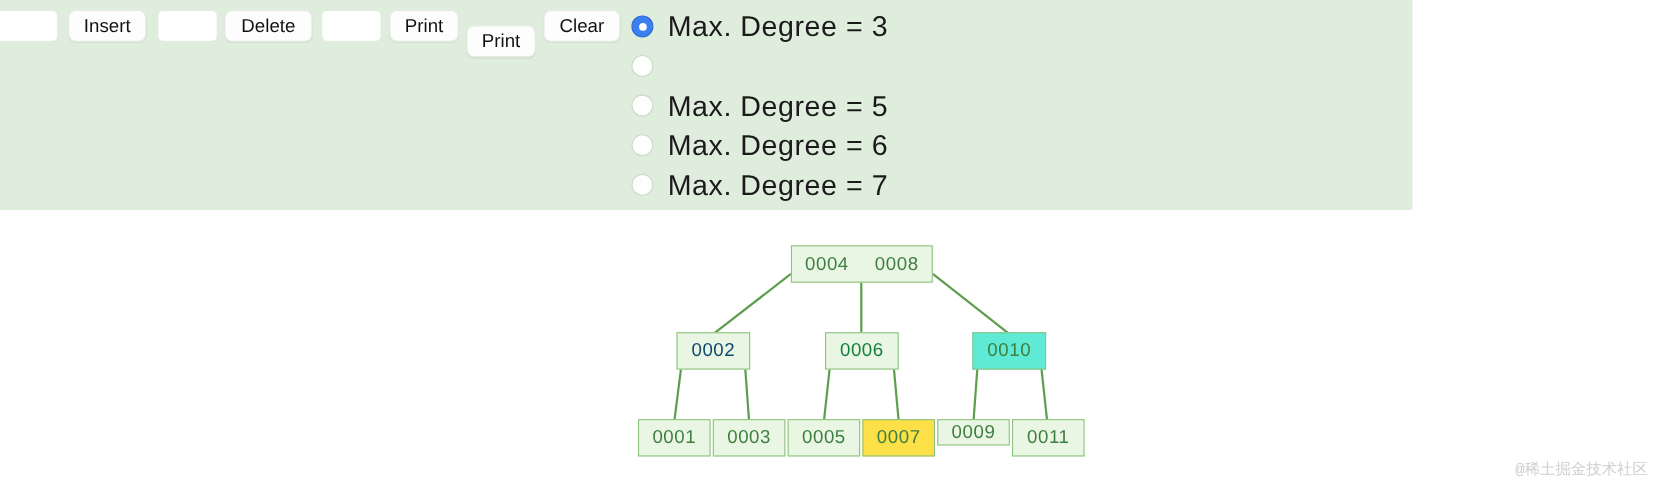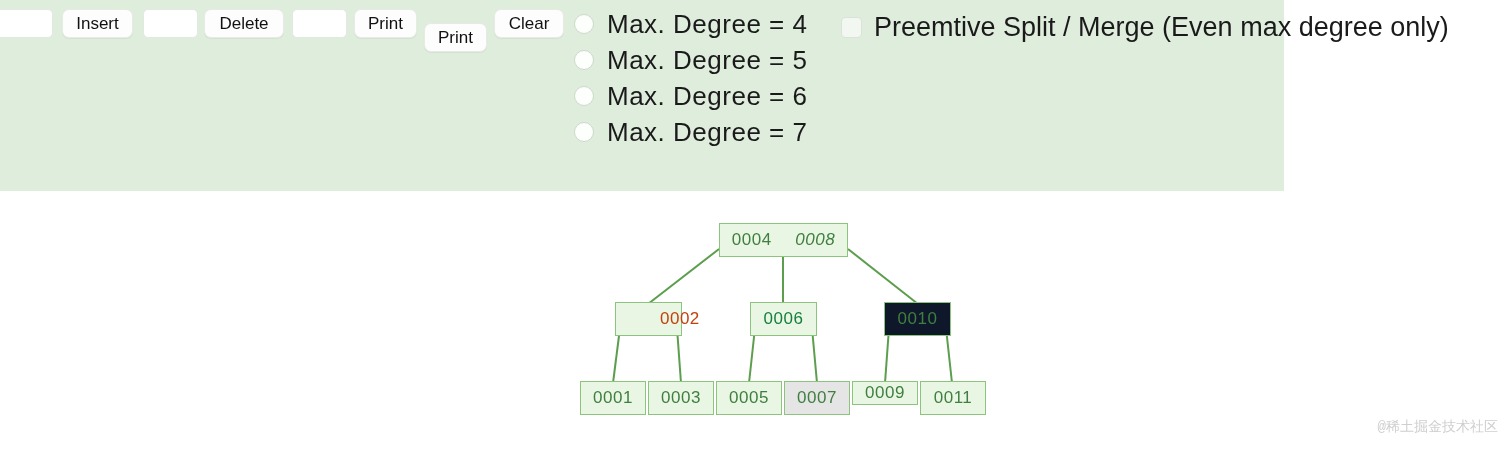--- a/index.html
+++ b/index.html
@@ -189,81 +189,80 @@
   <div class="tb-btn" style="left:204px; top:9px; width:80px;">Delete</div>
 
   <input class="tb-input" style="left: 292px; top: 9px; width: 55px;" placeholder="">
   <div class="tb-btn" style="left:354px; top:9px; width:63px;">Print</div>
 
   <div class="tb-btn" style="left:424px; top:23px; width:63px;">Print</div>
 
   <div class="tb-btn" style="left:494px; top:9px; width:70px;">Clear</div>
 
   <div id="radio-group">
-      <div class="radio-row">
-        <span class="radio-mark"></span>
-        <span class="radio-label">Max. Degree = 4</span>
+      <div class="radio-row checked">
+        <span class="radio-mark"></span>
+        <span class="radio-label">Max. Degree = 3</span>
+      </div>
+      <div class="radio-row">
+        <span class="radio-mark"></span>
       </div>
       <div class="radio-row">
         <span class="radio-mark"></span>
         <span class="radio-label">Max. Degree = 5</span>
       </div>
       <div class="radio-row">
         <span class="radio-mark"></span>
         <span class="radio-label">Max. Degree = 6</span>
       </div>
       <div class="radio-row">
         <span class="radio-mark"></span>
         <span class="radio-label">Max. Degree = 7</span>
       </div>
     </div>
 
-  <div id="preemptive-row">
-    <span class="check-mark"></span>
-    <span class="check-label">Preemtive Split / Merge (Even max degree only)</span>
-  </div>
 
 </div>
 
 <div id="canvas">
   <svg id="tree-svg" width="1512" height="258">
       <line x1="719" y1="58" x2="648" y2="113" stroke="#5c9e4e" stroke-width="2"></line>
       <line x1="783" y1="58" x2="783" y2="113" stroke="#5c9e4e" stroke-width="2"></line>
       <line x1="848" y1="58" x2="918" y2="113" stroke="#5c9e4e" stroke-width="2"></line>
       <line x1="620" y1="137" x2="613" y2="192" stroke="#5c9e4e" stroke-width="2"></line>
       <line x1="677" y1="137" x2="681" y2="192" stroke="#5c9e4e" stroke-width="2"></line>
       <line x1="755" y1="137" x2="749" y2="192" stroke="#5c9e4e" stroke-width="2"></line>
       <line x1="812" y1="137" x2="817" y2="192" stroke="#5c9e4e" stroke-width="2"></line>
       <line x1="889" y1="137" x2="885" y2="192" stroke="#5c9e4e" stroke-width="2"></line>
       <line x1="946" y1="137" x2="952" y2="192" stroke="#5c9e4e" stroke-width="2"></line>
     </svg>
   <div id="nodes-layer">
       <div class="node-box" style="left: 719px; top: 32px; width: 129px; height: 34px; background: rgb(234, 246, 228); border-color: rgb(141, 196, 125);">
         <span class="node-key" style="color: rgb(63, 127, 63);">0004</span>
-        <span class="node-key" style="color: rgb(63, 127, 63); font-style: italic;">0008</span>
+        <span class="node-key" style="color: rgb(63, 127, 63);">0008</span>
       </div>
       <div class="node-box" style="left: 615px; top: 111px; width: 67px; height: 34px; background: rgb(234, 246, 228); border-color: rgb(141, 196, 125);">
-        <span class="node-key" style="color: #c2410c; padding-left: 44px;">0002</span>
+        <span class="node-key" style="color: #0c4a6e;">0002</span>
       </div>
       <div class="node-box" style="left: 750px; top: 111px; width: 67px; height: 34px; background: rgb(234, 246, 228); border-color: rgb(141, 196, 125);">
         <span class="node-key" style="color: #15803d;">0006</span>
       </div>
-      <div class="node-box" style="left: 884px; top: 111px; width: 67px; height: 34px; background: #0f172a; border-color: rgb(141, 196, 125);">
+      <div class="node-box" style="left: 884px; top: 111px; width: 67px; height: 34px; background: #5eead4; border-color: rgb(141, 196, 125);">
         <span class="node-key" style="color: rgb(63, 127, 63);">0010</span>
       </div>
       <div class="node-box" style="left: 580px; top: 190px; width: 66px; height: 34px; background: rgb(234, 246, 228); border-color: rgb(141, 196, 125);">
         <span class="node-key" style="color: rgb(63, 127, 63);">0001</span>
       </div>
       <div class="node-box" style="left: 648px; top: 190px; width: 66px; height: 34px; background: rgb(234, 246, 228); border-color: rgb(141, 196, 125);">
         <span class="node-key" style="color: rgb(63, 127, 63);">0003</span>
       </div>
       <div class="node-box" style="left: 716px; top: 190px; width: 66px; height: 34px; background: rgb(234, 246, 228); border-color: rgb(141, 196, 125);">
         <span class="node-key" style="color: rgb(63, 127, 63);">0005</span>
       </div>
-      <div class="node-box" style="left: 784px; top: 190px; width: 66px; height: 34px; background: #e5e5e5; border-color: rgb(141, 196, 125); text-align: right;">
+      <div class="node-box" style="left: 784px; top: 190px; width: 66px; height: 34px; background: #fde047; border-color: rgb(141, 196, 125); text-align: right;">
         <span class="node-key" style="color: rgb(63, 127, 63);">0007</span>
       </div>
       <div class="node-box" style="left: 852px; top: 190px; width: 66px; height: 24px; background: rgb(234, 246, 228); border-color: rgb(141, 196, 125);">
         <span class="node-key" style="color: rgb(63, 127, 63);">0009</span>
       </div>
       <div class="node-box" style="left: 920px; top: 190px; width: 66px; height: 34px; background: rgb(234, 246, 228); border-color: rgb(141, 196, 125);">
         <span class="node-key" style="color: rgb(63, 127, 63);">0011</span>
       </div>
     </div>
 </div>

